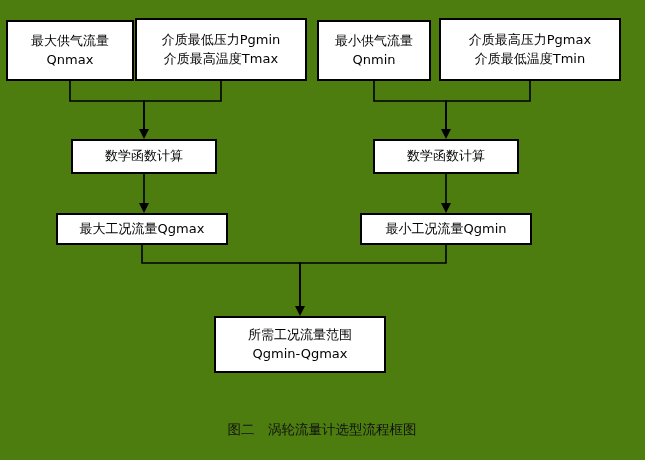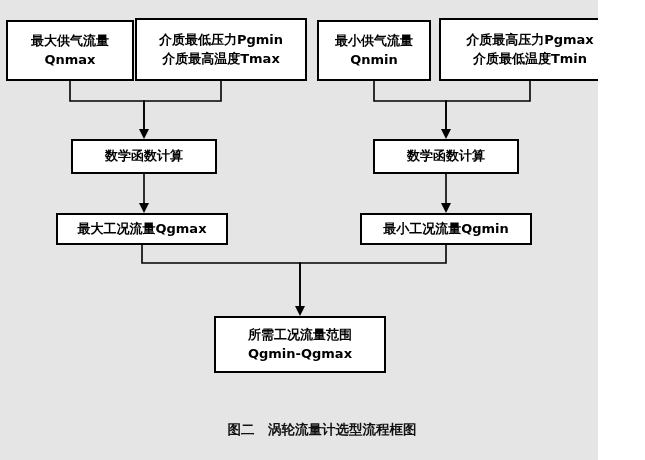--- a/index.html
+++ b/index.html
@@ -2,26 +2,25 @@
 <html><head>
 <meta charset="utf-8">
 <style>
   html, body {
     margin: 0;
     padding: 0;
     background: #ffffff;
   }
   #page {
     position: relative;
-    width: 598px;
+    width: 645px;
     height: 460px;
-    background: #e5e5e5;
+    background: #4d7c0f;
     font-family: "DejaVu Sans", "Liberation Sans", sans-serif;
     overflow: hidden;
-    font-weight: bold;
   }
   #flow-svg {
     position: absolute;
     left: 0;
     top: 0;
     width: 645px;
     height: 460px;
   }
   .node-rect {
     fill: #ffffff;

